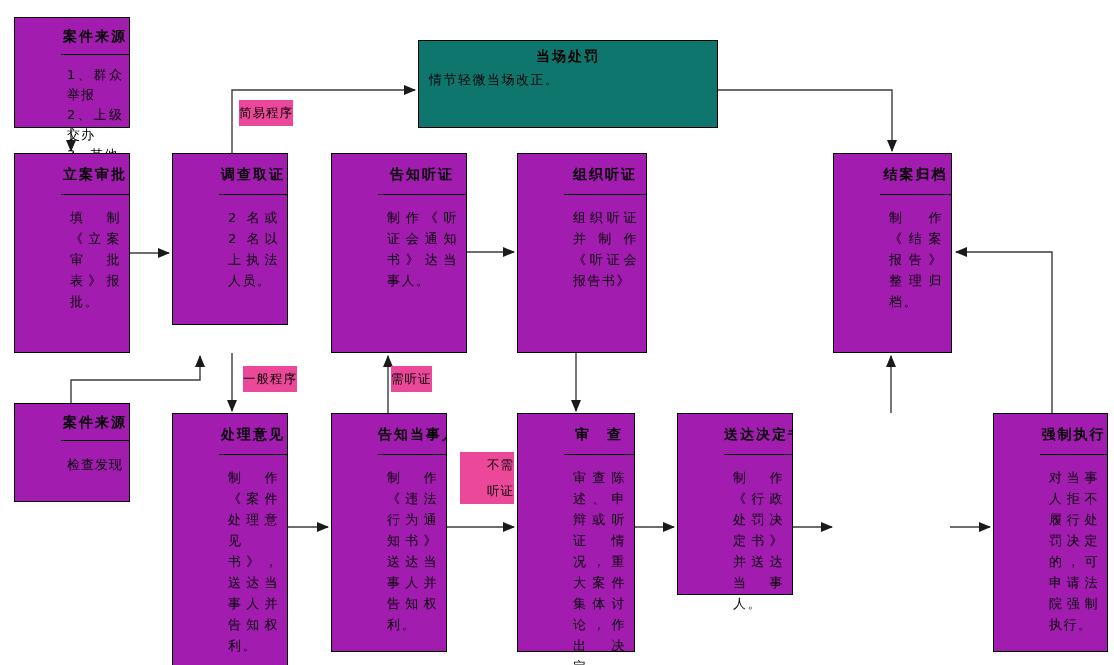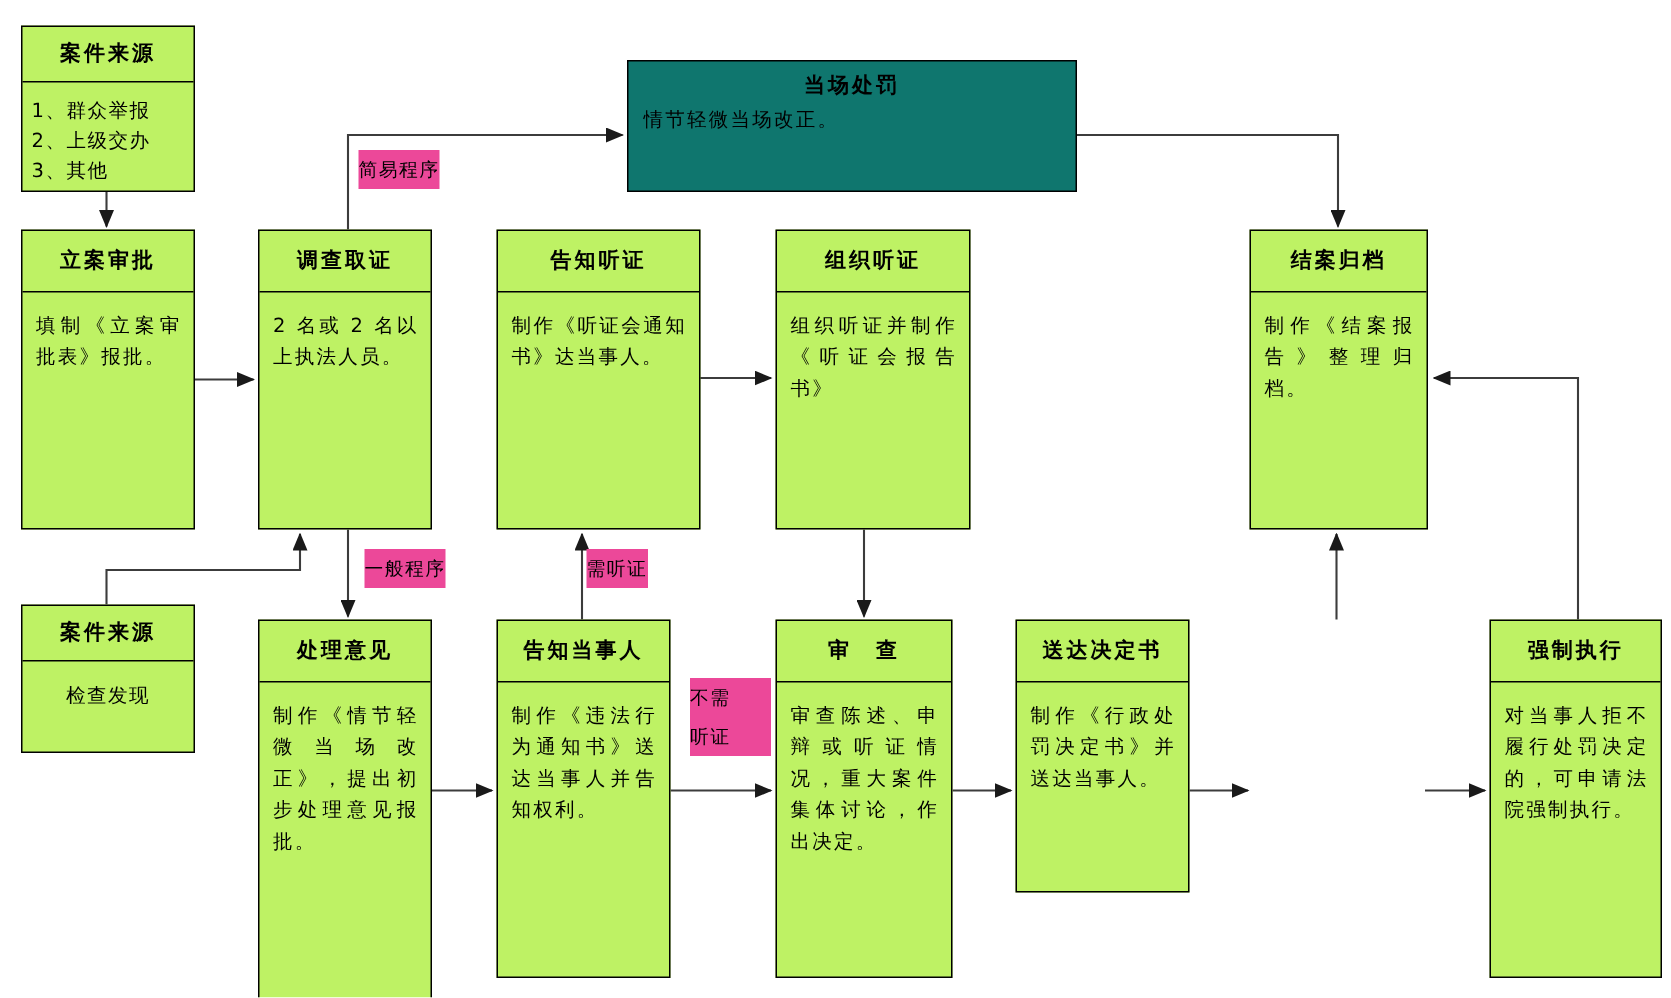--- a/index.html
+++ b/index.html
@@ -2,21 +2,21 @@
 <html><head>
 <meta charset="utf-8">
 <style>
   html,body{margin:0;padding:0;background:#fff;}
   #stage{
     position:relative;width:1114px;height:665px;background:#fff;overflow:hidden;
     font-family:"DejaVu Sans","Liberation Sans",sans-serif;color:#000;
   }
   #connectors{position:absolute;left:0;top:0;width:1114px;height:665px;z-index:1;}
   .box{
-    position:absolute;background:#bef264;border:1.5px solid #000;box-sizing:border-box;z-index:2;
+    position:absolute;background:#a21caf;border:1.5px solid #000;box-sizing:border-box;z-index:2;padding-left:46px;
   }
   .box-header{
     height:40px;line-height:40px;border-bottom:1.5px solid #000;
     text-align:center;font-weight:bold;font-size:14px;letter-spacing:2px;
     white-space:nowrap;overflow:hidden;
   }
   .box.small .box-header{height:36px;line-height:36px;}
   .box-body{
     padding:12px 8px 6px 9px;font-size:13px;line-height:21px;letter-spacing:1.5px;
     text-align:justify;white-space:pre-line;
@@ -26,21 +26,21 @@
   
   .wide-box{position:absolute;background:#0f766e;border:1.5px solid #000;box-sizing:border-box;z-index:2;}
   .wide-title{
     padding-top:7px;text-align:center;font-weight:bold;font-size:14px;letter-spacing:2px;
   }
   .wide-body{padding:5px 10px 0 10px;font-size:13px;letter-spacing:1.5px;}
   .edge-label{
     position:absolute;z-index:3;font-size:12.5px;letter-spacing:1px;background:#ec4899;
     white-space:pre-line;line-height:26px;
   }
-  .edge-label.centered{text-align:left;}
+  .edge-label.centered{text-align:right;}
 </style>
 </head>
 <body>
 
 <div id="stage">
 
   <svg id="connectors" viewBox="0 0 1114 665" xmlns="http://www.w3.org/2000/svg">
     <defs>
       <marker id="arrow" viewBox="0 0 12 10" refX="11" refY="5" markerWidth="12" markerHeight="10" orient="auto" markerUnits="userSpaceOnUse">
         <path d="M0,0 L12,5 L0,10 z" fill="#1a1a1a"></path>
@@ -71,21 +71,21 @@
     <div class="box-body">1、群众举报
 2、上级交办
 3、其他</div>
   </div>
 
   <div class="box" style="left:14px;top:153px;width:116px;height:200px">
     <div class="box-header">立案审批</div>
     <div class="box-body">填制《立案审批表》报批。</div>
   </div>
 
-  <div class="box" style="left:172px;top:153px;width:116px;height:200px">
+  <div class="box" style="left:172px;top:153px;width:116px;height:172px">
     <div class="box-header">调查取证</div>
     <div class="box-body">2 名或 2 名以上执法人员。</div>
   </div>
 
   <div class="box" style="left:331px;top:153px;width:136px;height:200px">
     <div class="box-header">告知听证</div>
     <div class="box-body">制作《听证会通知书》达当事人。</div>
   </div>
 
   <div class="box" style="left:517px;top:153px;width:130px;height:200px">
@@ -103,21 +103,21 @@
     <div class="box-body">制作《结案报告》整理归档。</div>
   </div>
 
   <div class="box small centered-body" style="left:14px;top:403px;width:116px;height:99px">
     <div class="box-header">案件来源</div>
     <div class="box-body">检查发现</div>
   </div>
 
   <div class="box" style="left:172px;top:413px;width:116px;height:294px">
     <div class="box-header">处理意见</div>
-    <div class="box-body">制作《情节轻微当场改正》，提出初步处理意见报批。</div>
+    <div class="box-body">制作《案件处理意见书》，送达当事人并告知权利。</div>
   </div>
 
   <div class="box" style="left:331px;top:413px;width:116px;height:239px">
     <div class="box-header">告知当事人</div>
     <div class="box-body">制作《违法行为通知书》送达当事人并告知权利。</div>
   </div>
 
   <div class="box" style="left:517px;top:413px;width:118px;height:239px">
     <div class="box-header">审　查</div>
     <div class="box-body">审查陈述、申辩或听证情况，重大案件集体讨论，作出决定。</div>

